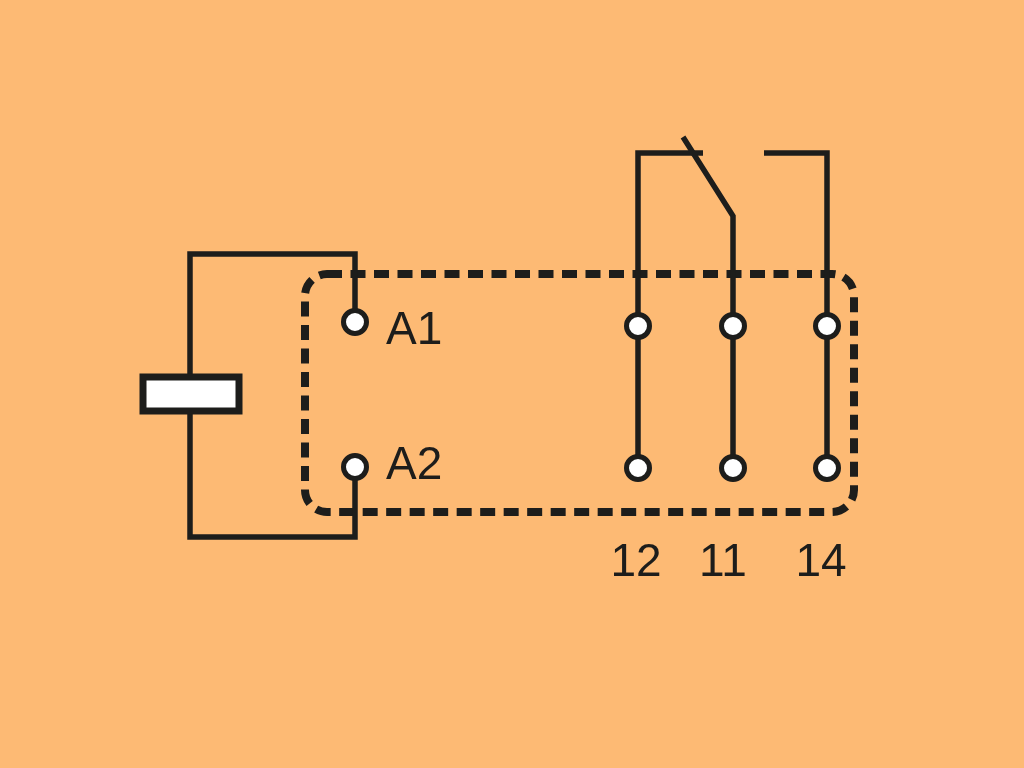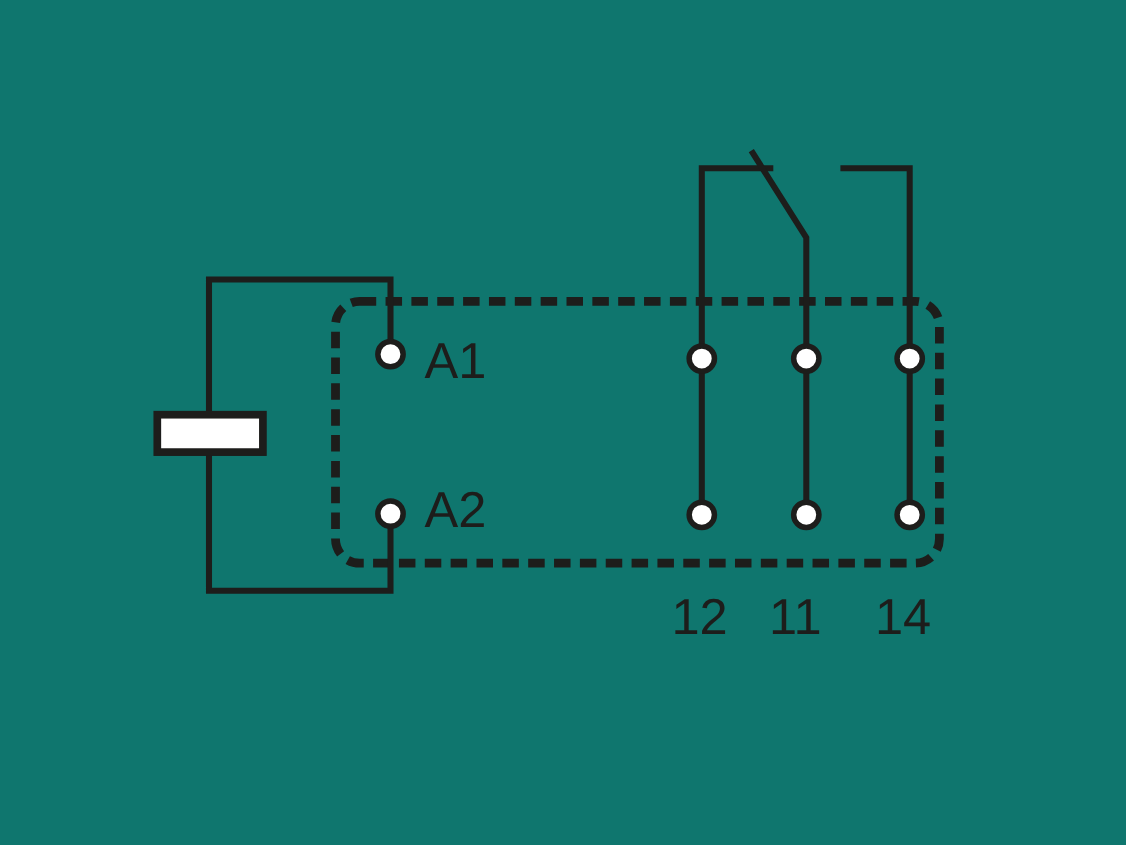--- a/index.html
+++ b/index.html
@@ -4,21 +4,21 @@
 <style>
   html, body {
     margin: 0;
     padding: 0;
     background: #ffffff;
   }
   .stage {
     position: relative;
     width: 1024px;
     height: 768px;
-    background: #0f766e;
+    background: #fdba74;
     overflow: hidden;
   }
   svg {
     display: block;
   }
   .wire {
     fill: none;
     stroke: #1d1d1b;
     stroke-width: 5.5;
   }

